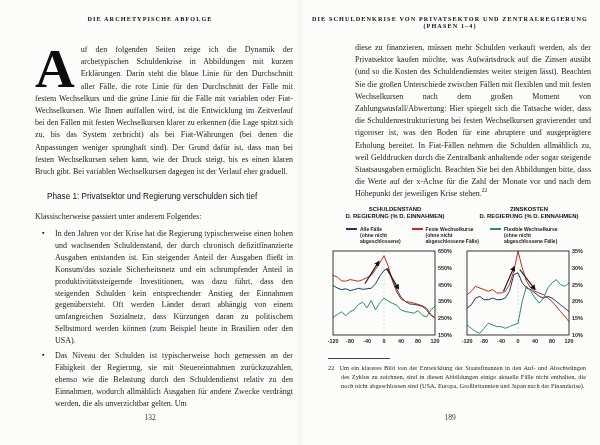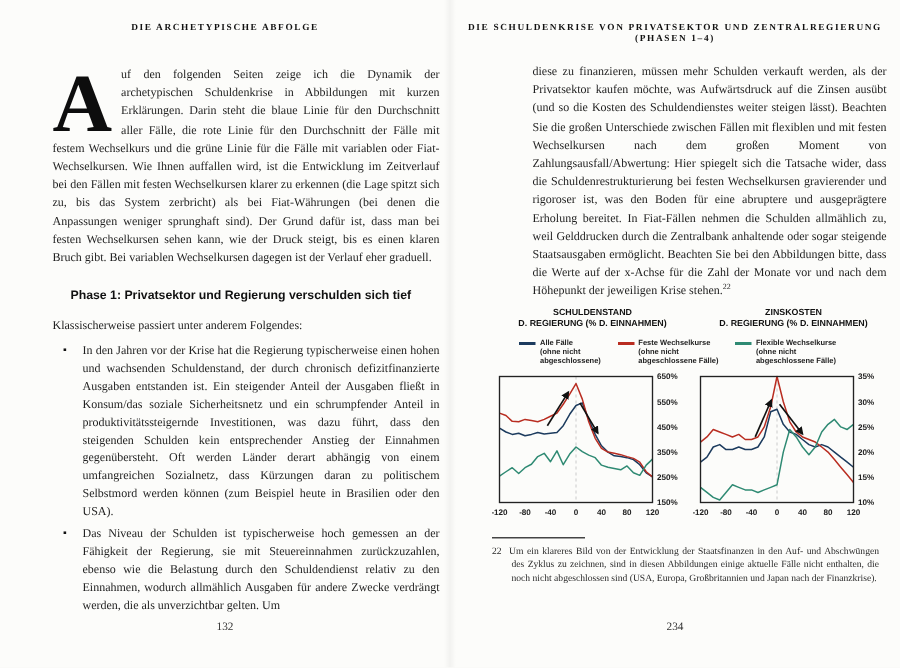--- a/index.html
+++ b/index.html
@@ -28,21 +28,21 @@
     position:absolute; top:44px; left:35px; width:258px;
     font-size:8px; line-height:12.2px; text-align:justify; margin:0;
   }
   .dropcap {
     float:left; font-weight:bold; font-size:55px; line-height:41px;
     padding:4px 6px 0 0; color:#0d0d0d;
   }
   .b { font-weight:normal; }
   .phase-heading {
     position:absolute; top:192px; left:47px; width:246px; margin:0;
-    font-family:"Liberation Sans", sans-serif; font-weight:bold; font-size:8.2px; color:#111;
+    font-family:"Liberation Sans", sans-serif; font-weight:normal; font-size:8.2px; color:#111;
   }
   .lead-in {
     position:absolute; top:211px; left:35px; width:258px; margin:0;
     font-size:8px; line-height:11.9px;
   }
   .bullets {
     position:absolute; top:228px; left:55px; width:238px; margin:0; padding:0;
     list-style:none;
   }
   .bullets li {
@@ -203,15 +203,15 @@
               <text x="107.0" y="96" font-size="5.4" font-weight="bold" text-anchor="middle" font-family="Liberation Sans, sans-serif">120</text>
             </svg></div>
       </div>
     </div>
 
     <div class="footnote">
       <div class="fn-rule"></div>
       <div class="fn-body-wrap"><span class="fn-num">22</span><span>Um ein klareres Bild von der Entwicklung der Staatsfinanzen in den Auf- und Abschwüngen des Zyklus zu zeichnen, sind in diesen Abbildungen einige aktuelle Fälle nicht enthalten, die noch nicht abgeschlossen sind (USA, Europa, Großbritannien und Japan nach der Finanzkrise).</span></div>
     </div>
 
-    <div class="page-number">234</div>
+    <div class="page-number">189</div>
   </section>
 </div>
 
 </body></html>

